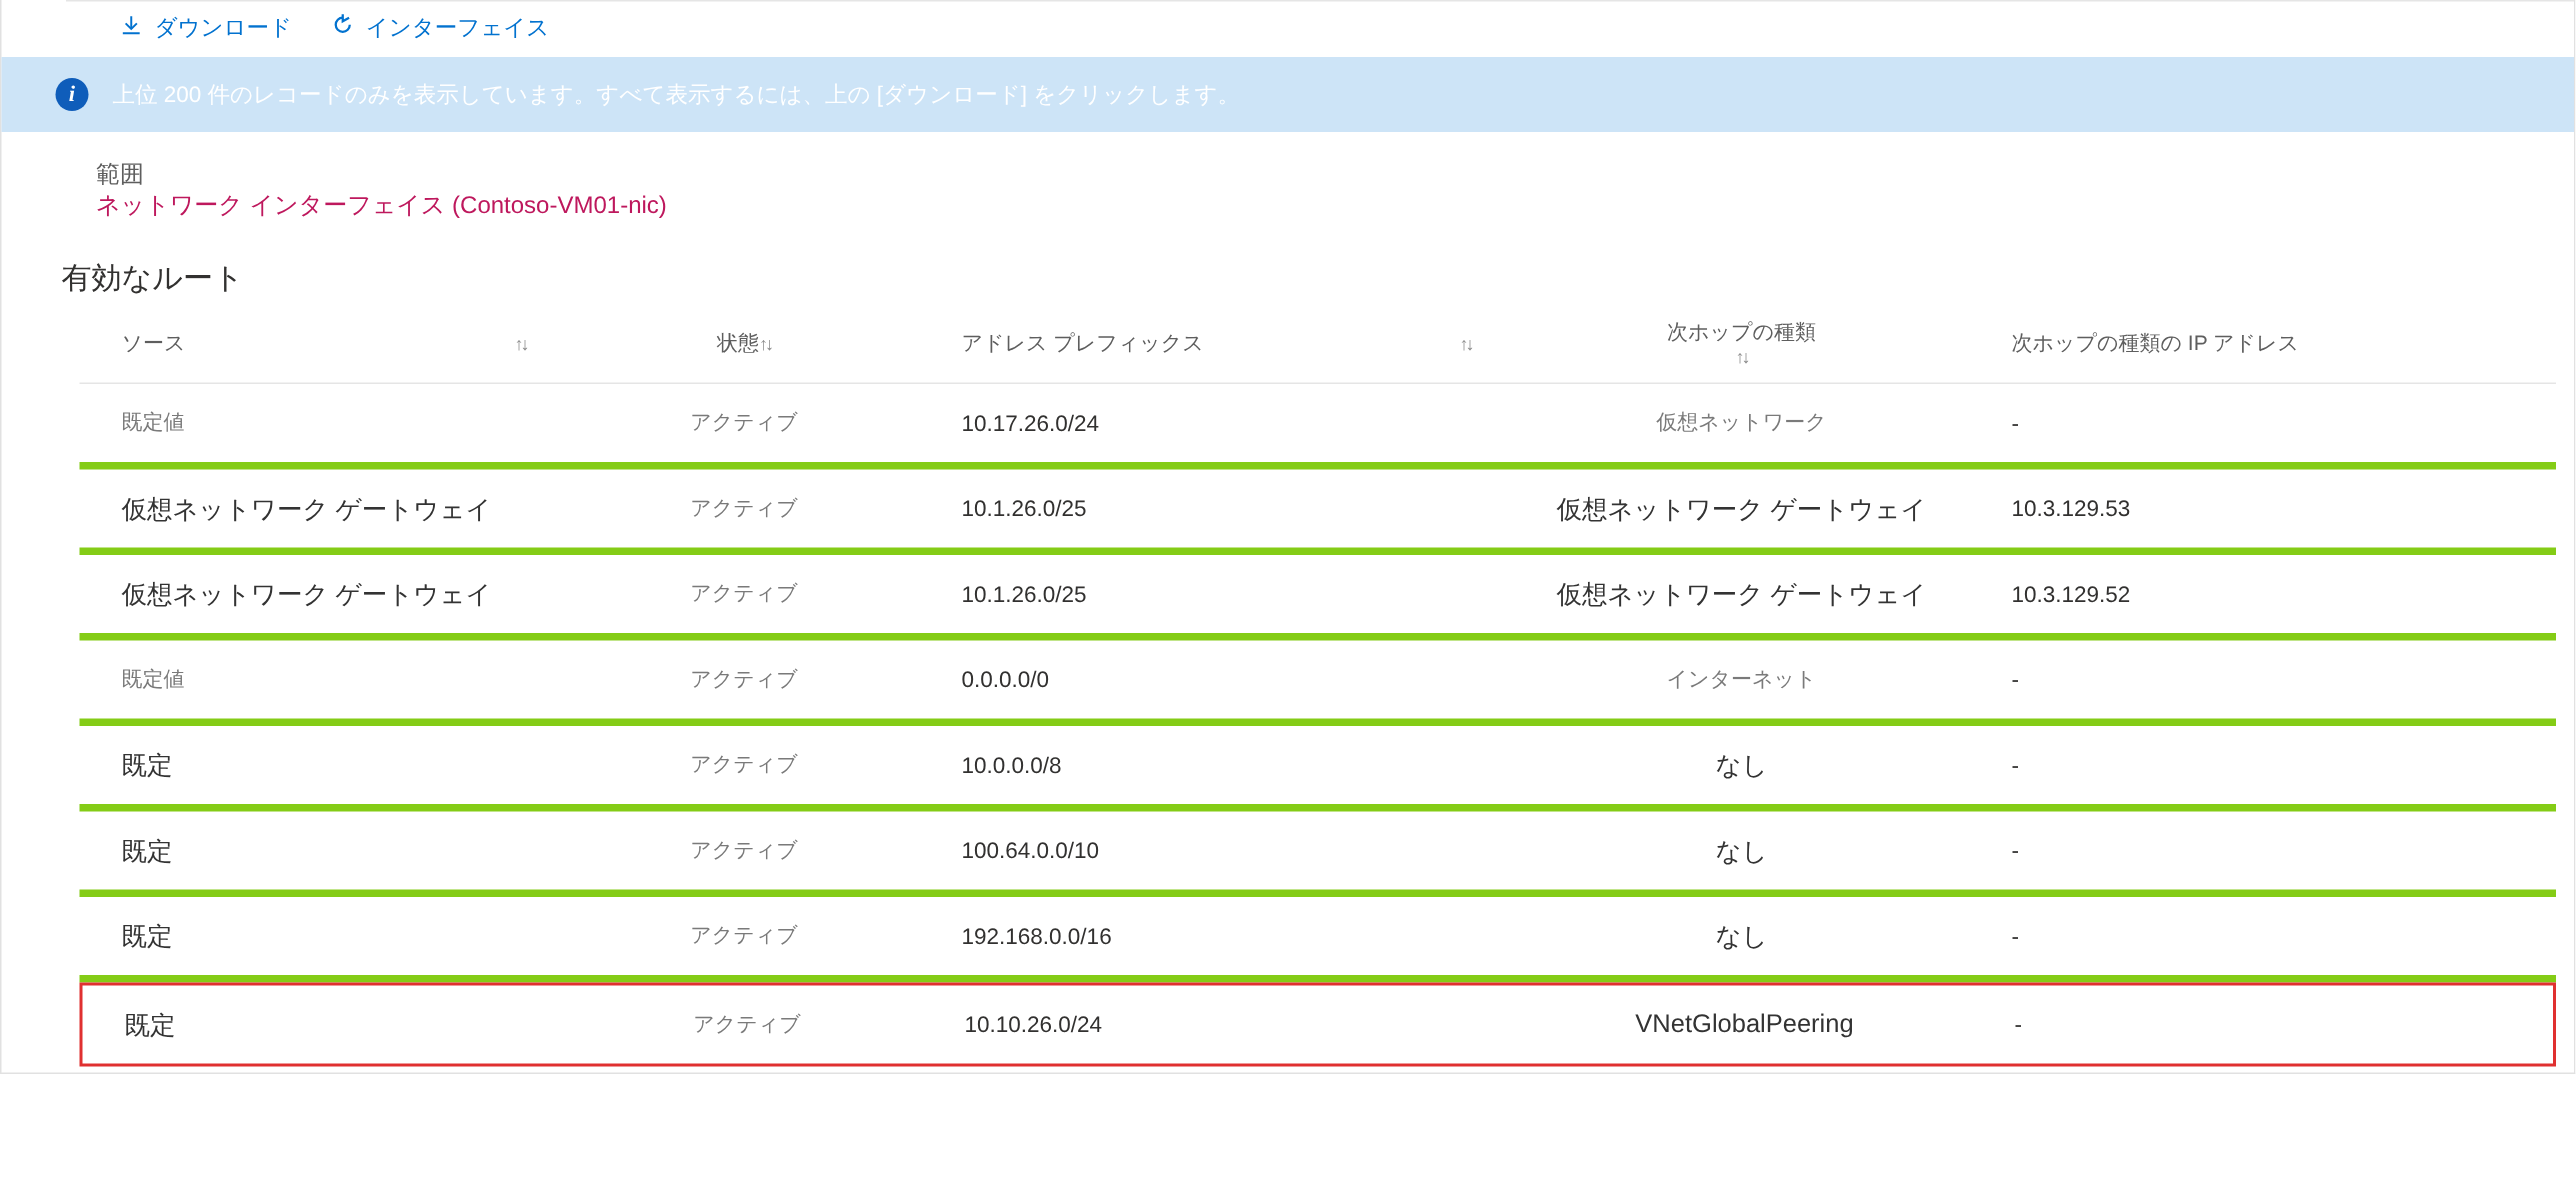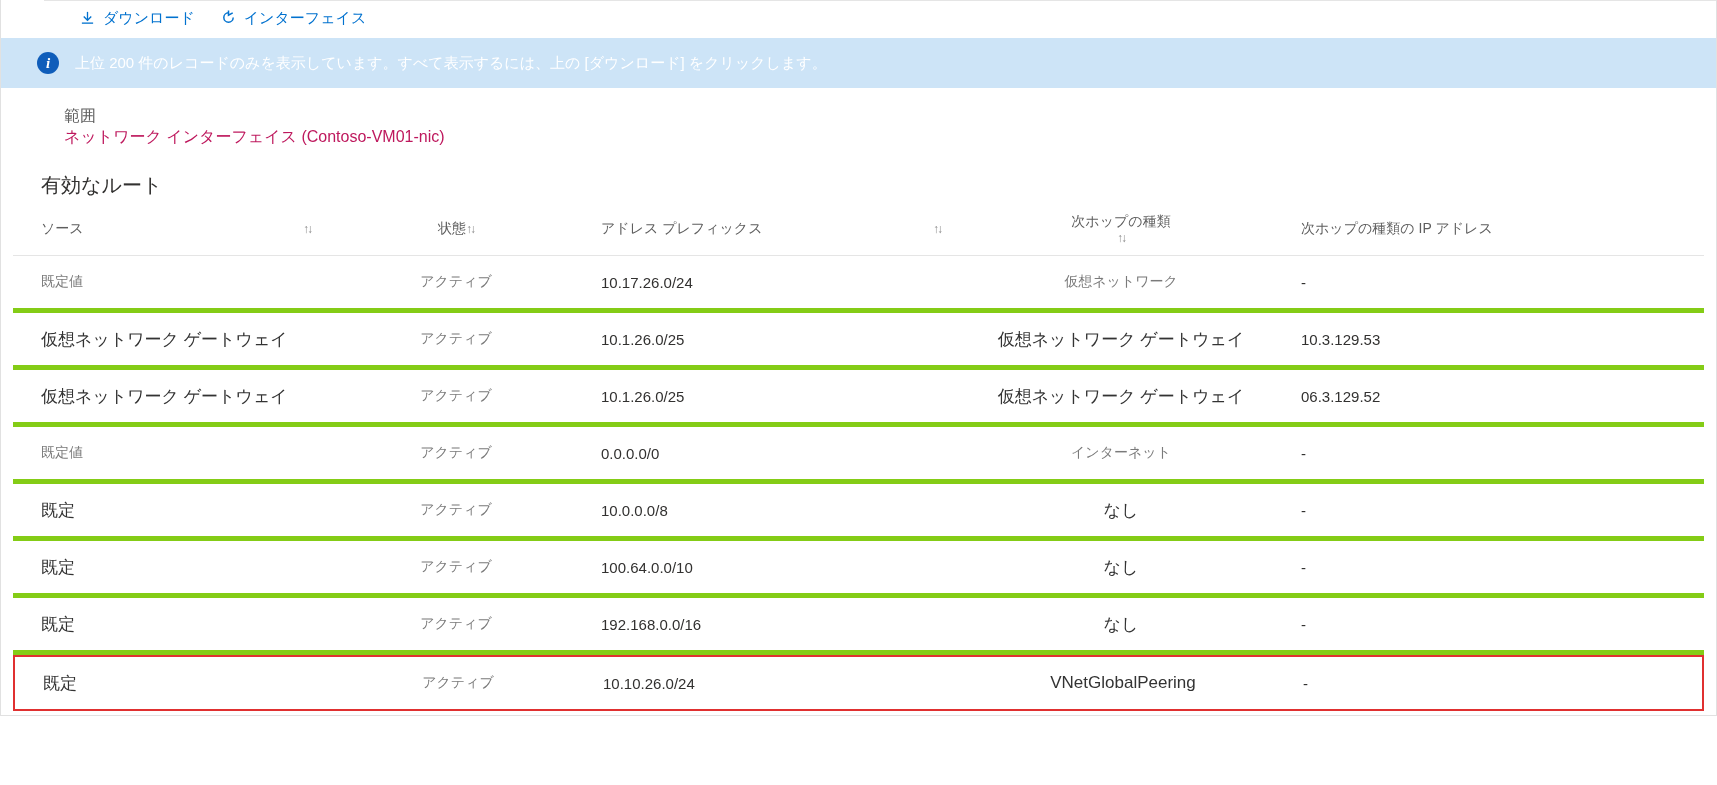--- a/index.html
+++ b/index.html
@@ -81,20 +81,21 @@
   
   .section-heading {
     padding: 14px 40px 4px 40px;
     font-size: 20px;
     color: #323130;
   }
 
   
   .tbl {
     padding: 0 12px 0 12px;
+    margin-left: 40px;
   }
   .row {
     display: flex;
     align-items: center;
     border-bottom: 5px solid #84cc16;
     min-height: 52px;
     padding: 0 28px;
   }
   .head-row {
     border-bottom: 1px solid #e5e5e5;
@@ -248,21 +249,21 @@
             <div class="cell c-state">
               <span class="muted">アクティブ</span>
             </div>
             <div class="cell c-prefix">
               <span>10.1.26.0/25</span>
             </div>
             <div class="cell c-hoptype">
               <span class="source-big">仮想ネットワーク ゲートウェイ</span>
             </div>
             <div class="cell c-hopip">
-              <span>06.3.129.52</span>
+              <span>10.3.129.52</span>
             </div>
           </div>
         </div>
         <div>
           <div class="row">
             <div class="cell c-source">
               <span class="muted">既定値</span>
             </div>
             <div class="cell c-state">
               <span class="muted">アクティブ</span>

